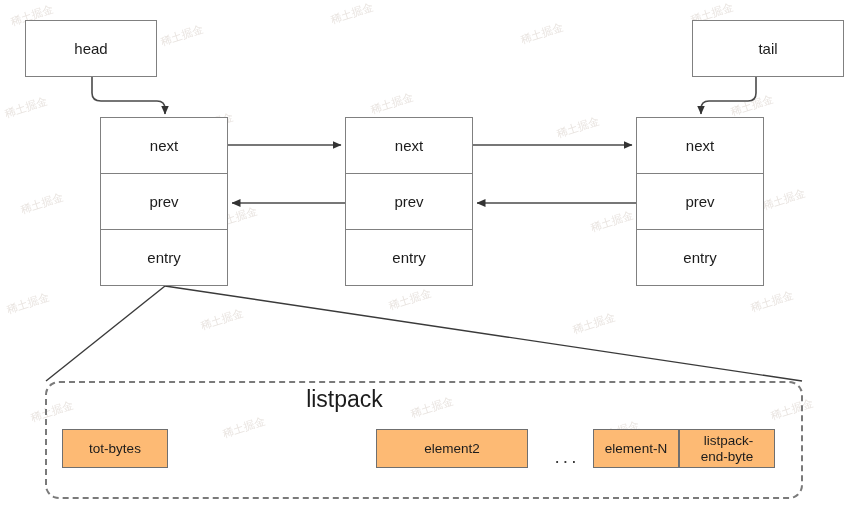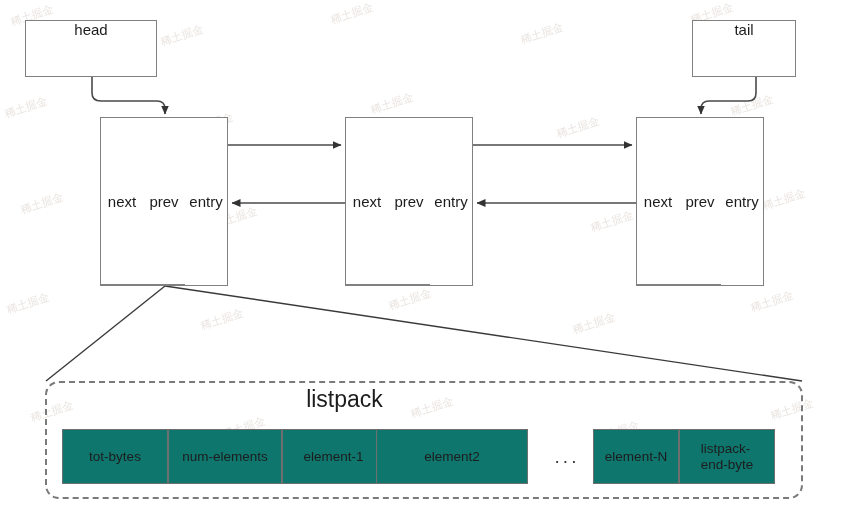--- a/index.html
+++ b/index.html
@@ -30,32 +30,33 @@
     transform: rotate(-18deg);
     white-space: nowrap;
     user-select: none;
   }
   .ptr-box {
     position: absolute;
     border: 1.5px solid #808080;
     background: #ffffff;
     box-sizing: border-box;
     display: flex;
+    align-items: center;
     justify-content: center;
     font-size: 15px;
     color: #1c1c1c;
     z-index: 3;
   }
   .node {
     position: absolute;
     border: 1.5px solid #808080;
     background: #ffffff;
     box-sizing: border-box;
     display: flex;
-    flex-direction: row;
+    flex-direction: column;
     z-index: 3;
   }
   .node-cell {
     flex: 1 1 0;
     display: flex;
     align-items: center;
     justify-content: center;
     font-size: 15px;
     color: #1c1c1c;
     border-bottom: 1.5px solid #808080;
@@ -91,28 +92,28 @@
     width: 689px;
     text-align: center;
     font-size: 23px;
     color: #1c1c1c;
     z-index: 4;
     pointer-events: none;
   }
   .lp-cell {
     position: absolute;
     top: 429px;
-    height: 55px;
+    height: 39px;
     border: 1.5px solid #6f6f6f;
-    background: #0f766e;
-    box-sizing: border-box;
-    display: flex;
-    align-items: center;
-    justify-content: center;
-    text-align: left;
+    background: #fdba74;
+    box-sizing: border-box;
+    display: flex;
+    align-items: center;
+    justify-content: center;
+    text-align: right;
     font-size: 13.5px;
     color: #1c1c1c;
     line-height: 1.12;
     z-index: 4;
   }
   .lp-ellipsis {
     position: absolute;
     top: 429px;
     height: 55px;
     display: flex;
@@ -193,21 +194,21 @@
     <path d="M636,203 L477,203" fill="none" stroke="#4a4a4a" stroke-width="1.6" marker-end="url(#arrow-l)"></path>
 
     <path d="M165,286 L46,381" fill="none" stroke="#3a3a3a" stroke-width="1.4"></path>
     <path d="M165,286 L802,381" fill="none" stroke="#3a3a3a" stroke-width="1.4"></path>
   </svg>
 
   <div class="ptr-box" style="left:25px; top:20px; width:132px; height:57px;">
     <span>head</span>
   </div>
 
-  <div class="ptr-box" style="left:692px; top:20px; width:104px; height:57px;">
+  <div class="ptr-box" style="left:692px; top:20px; width:152px; height:57px;">
     <span>tail</span>
   </div>
 
   <div class="node" style="left:100px; top:117px; width:128px; height:169px;">
     <div class="node-cell">next</div>
     <div class="node-cell">prev</div>
     <div class="node-cell">entry</div>
   </div>
 
   <div class="node" style="left:345px; top:117px; width:128px; height:169px;">
@@ -219,22 +220,20 @@
   <div class="node" style="left:636px; top:117px; width:128px; height:169px;">
     <div class="node-cell">next</div>
     <div class="node-cell">prev</div>
     <div class="node-cell">entry</div>
   </div>
 
   <div class="listpack-box"></div>
   <div class="listpack-title">listpack</div>
 
   <div class="lp-cell" style="left:62px;  width:106px;">tot-bytes</div>
-  <div class="lp-cell" style="left:168px; width:114px;">num-elements</div>
-  <div class="lp-cell" style="left:282px; width:103px;">element-1</div>
   <div class="lp-cell" style="left:376px; width:152px;">element2</div>
 
   <div class="lp-ellipsis" style="left:548px; width:38px;">...</div>
 
   <div class="lp-cell" style="left:593px; width:86px;">element-N</div>
   <div class="lp-cell" style="left:679px; width:96px; white-space:pre-line;">listpack-
 end-byte</div>
 
 
 </div>

